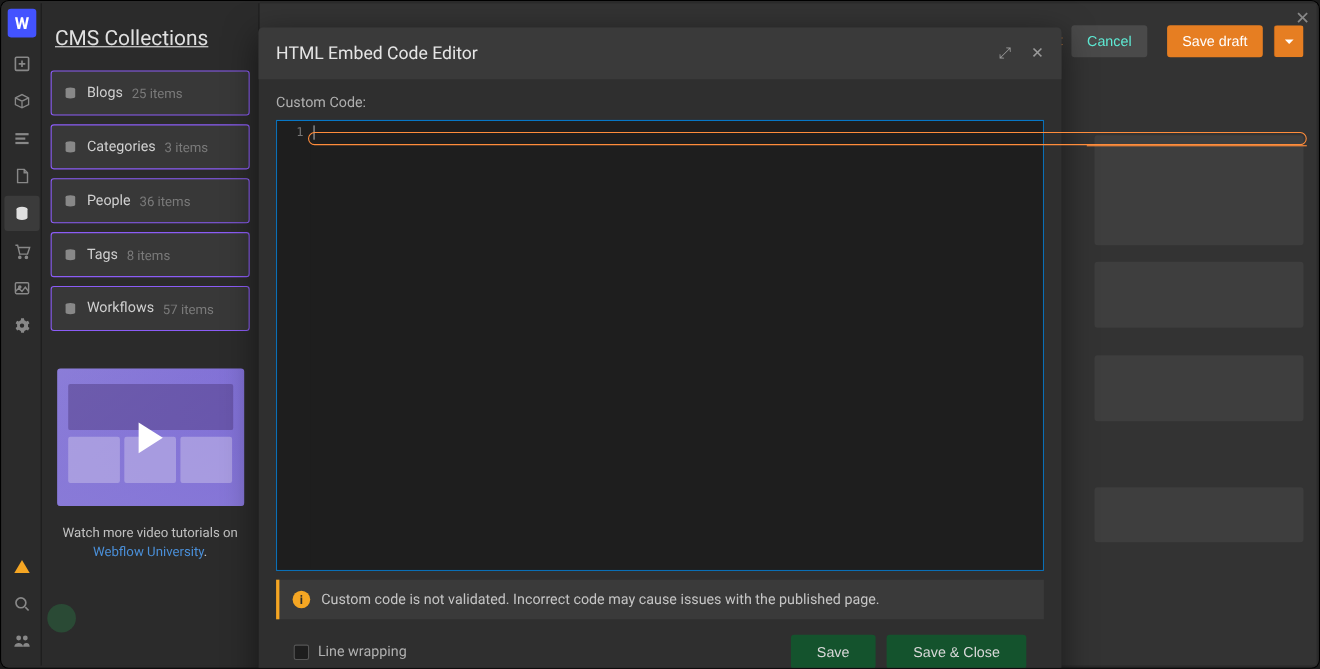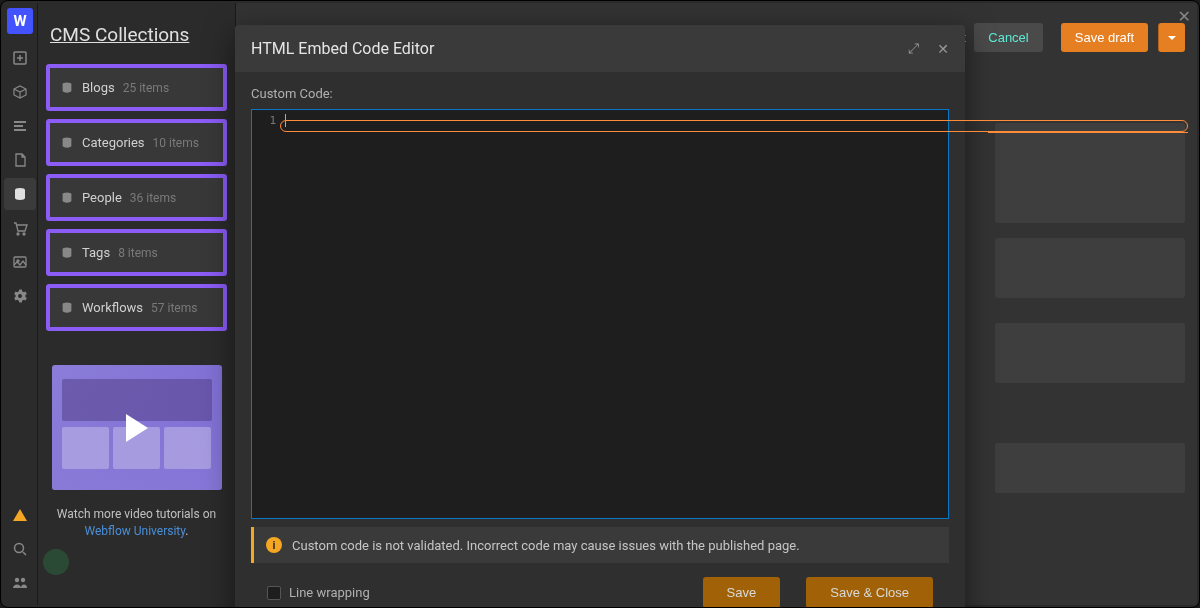--- a/index.html
+++ b/index.html
@@ -16,21 +16,21 @@
     .nav-rail .logo { width: 26px; height: 26px; background: #4353ff; border-radius: 3px; display: flex; align-items: center; justify-content: center; color: #fff; font-weight: bold; font-size: 15px; margin-bottom: 6px; }
     .nav-icon { width: 32px; height: 32px; display: flex; align-items: center; justify-content: center; color: #888; cursor: pointer; border-radius: 3px; }
     .nav-icon.active { background: #3b3b3b; color: #e0e0e0; }
     .nav-icon svg { width: 16px; height: 16px; }
     .nav-spacer { flex: 1; }
     
     
     .sidebar { width: 198px; background: #2b2b2b; border-right: 1px solid #1a1a1a; display: flex; flex-direction: column; padding-top: 6px; }
     .sidebar-title { color: #e0e0e0; font-size: 19px; font-weight: 400; padding: 14px 12px 18px; text-decoration: underline; }
     .collection-list { display: flex; flex-direction: column; gap: 8px; padding: 0 8px; }
-    .collection-item { display: flex; align-items: center; gap: 8px; background: #383838; border: 4px solid #8b5cf6; border-radius: 3px; padding: 12px 10px; cursor: pointer; }
+    .collection-item { display: flex; align-items: center; gap: 8px; background: #383838; border: 1px solid #8b5cf6; border-radius: 3px; padding: 12px 10px; cursor: pointer; }
     .collection-item .db-icon { width: 14px; height: 14px; }
     .collection-item .label { color: #d0d0d0; font-size: 13px; }
     .collection-item .count { color: #7a7a7a; font-size: 12px; }
     
     .promo { margin: 34px 10px 0; text-align: center; }
     .promo-title { color: #d5d5d5; font-size: 14px; line-height: 1.35; margin-bottom: 18px; }
     .promo-thumb { position: relative; width: 170px; height: 125px; margin: 0 auto; background: linear-gradient(135deg, #8b7dd8 0%, #7865d4 100%); border-radius: 3px; overflow: hidden; }
     .promo-thumb::before { content: ""; position: absolute; inset: 0; background: linear-gradient(to bottom, rgba(139,125,216,0.1) 0%, rgba(139,125,216,0.7) 100%); }
     .promo-thumb-inner { position: absolute; top: 14px; left: 10px; right: 10px; height: 42px; background: rgba(80,60,130,0.5); border-radius: 2px; }
     .promo-thumb-row { position: absolute; top: 62px; left: 10px; right: 10px; display: flex; gap: 4px; }
@@ -73,21 +73,21 @@
     .orange-annot { position: absolute; top: 10px; left: 28px; right: -240px; height: 12px; border: 1.5px solid #ff8c3b; border-radius: 7px; pointer-events: none; z-index: 5; }
     .orange-annot::after { content: ""; position: absolute; top: 11px; right: -1px; width: 200px; border-bottom: 1.5px solid #ff8c3b; }
     
     .warn-bar { margin-top: 8px; display: flex; align-items: center; gap: 10px; background: #3a3a3a; border-left: 3px solid #f5a623; padding: 10px 12px; font-size: 13px; color: #c5c5c5; }
     .warn-icon { width: 16px; height: 16px; border-radius: 50%; background: #f5a623; color: #2a2a2a; display: flex; align-items: center; justify-content: center; font-size: 11px; font-weight: bold; }
     
     .modal-footer { display: flex; align-items: center; justify-content: space-between; padding: 14px 16px; }
     .checkbox-row { display: flex; align-items: center; gap: 8px; color: #b0b0b0; font-size: 13px; }
     .checkbox { width: 14px; height: 14px; background: #1e1e1e; border: 1px solid #555; border-radius: 2px; }
     .footer-btns { display: flex; gap: 10px; }
-    .btn-gray { background: #a16207; color: #d8d8d8; padding: 8px 24px; margin-left: 16px; }
+    .btn-gray { background: #14532d; color: #d8d8d8; padding: 8px 24px; }
 
     .triangle-badge { width: 0; height: 0; border-left: 7px solid transparent; border-right: 7px solid transparent; border-bottom: 12px solid #f5a623; }
   </style>
 </head>
 <body>
 
 <div class="outer-frame">
   <div class="close-window">✕</div>
   <div class="app">
 
@@ -170,21 +170,21 @@
             </svg>
           <span class="label">Blogs</span>
           <span class="count">25 items</span>
         </div>
         <div class="collection-item">
           <svg class="db-icon" viewBox="0 0 16 16" fill="#888">
               <ellipse cx="8" cy="3.5" rx="5" ry="1.8"></ellipse>
               <path d="M3 3.5v4c0 1 2.2 1.8 5 1.8s5-.8 5-1.8v-4M3 7.5v4c0 1 2.2 1.8 5 1.8s5-.8 5-1.8v-4"></path>
             </svg>
           <span class="label">Categories</span>
-          <span class="count">10 items</span>
+          <span class="count">3 items</span>
         </div>
         <div class="collection-item">
           <svg class="db-icon" viewBox="0 0 16 16" fill="#888">
               <ellipse cx="8" cy="3.5" rx="5" ry="1.8"></ellipse>
               <path d="M3 3.5v4c0 1 2.2 1.8 5 1.8s5-.8 5-1.8v-4M3 7.5v4c0 1 2.2 1.8 5 1.8s5-.8 5-1.8v-4"></path>
             </svg>
           <span class="label">People</span>
           <span class="count">36 items</span>
         </div>
         <div class="collection-item">

